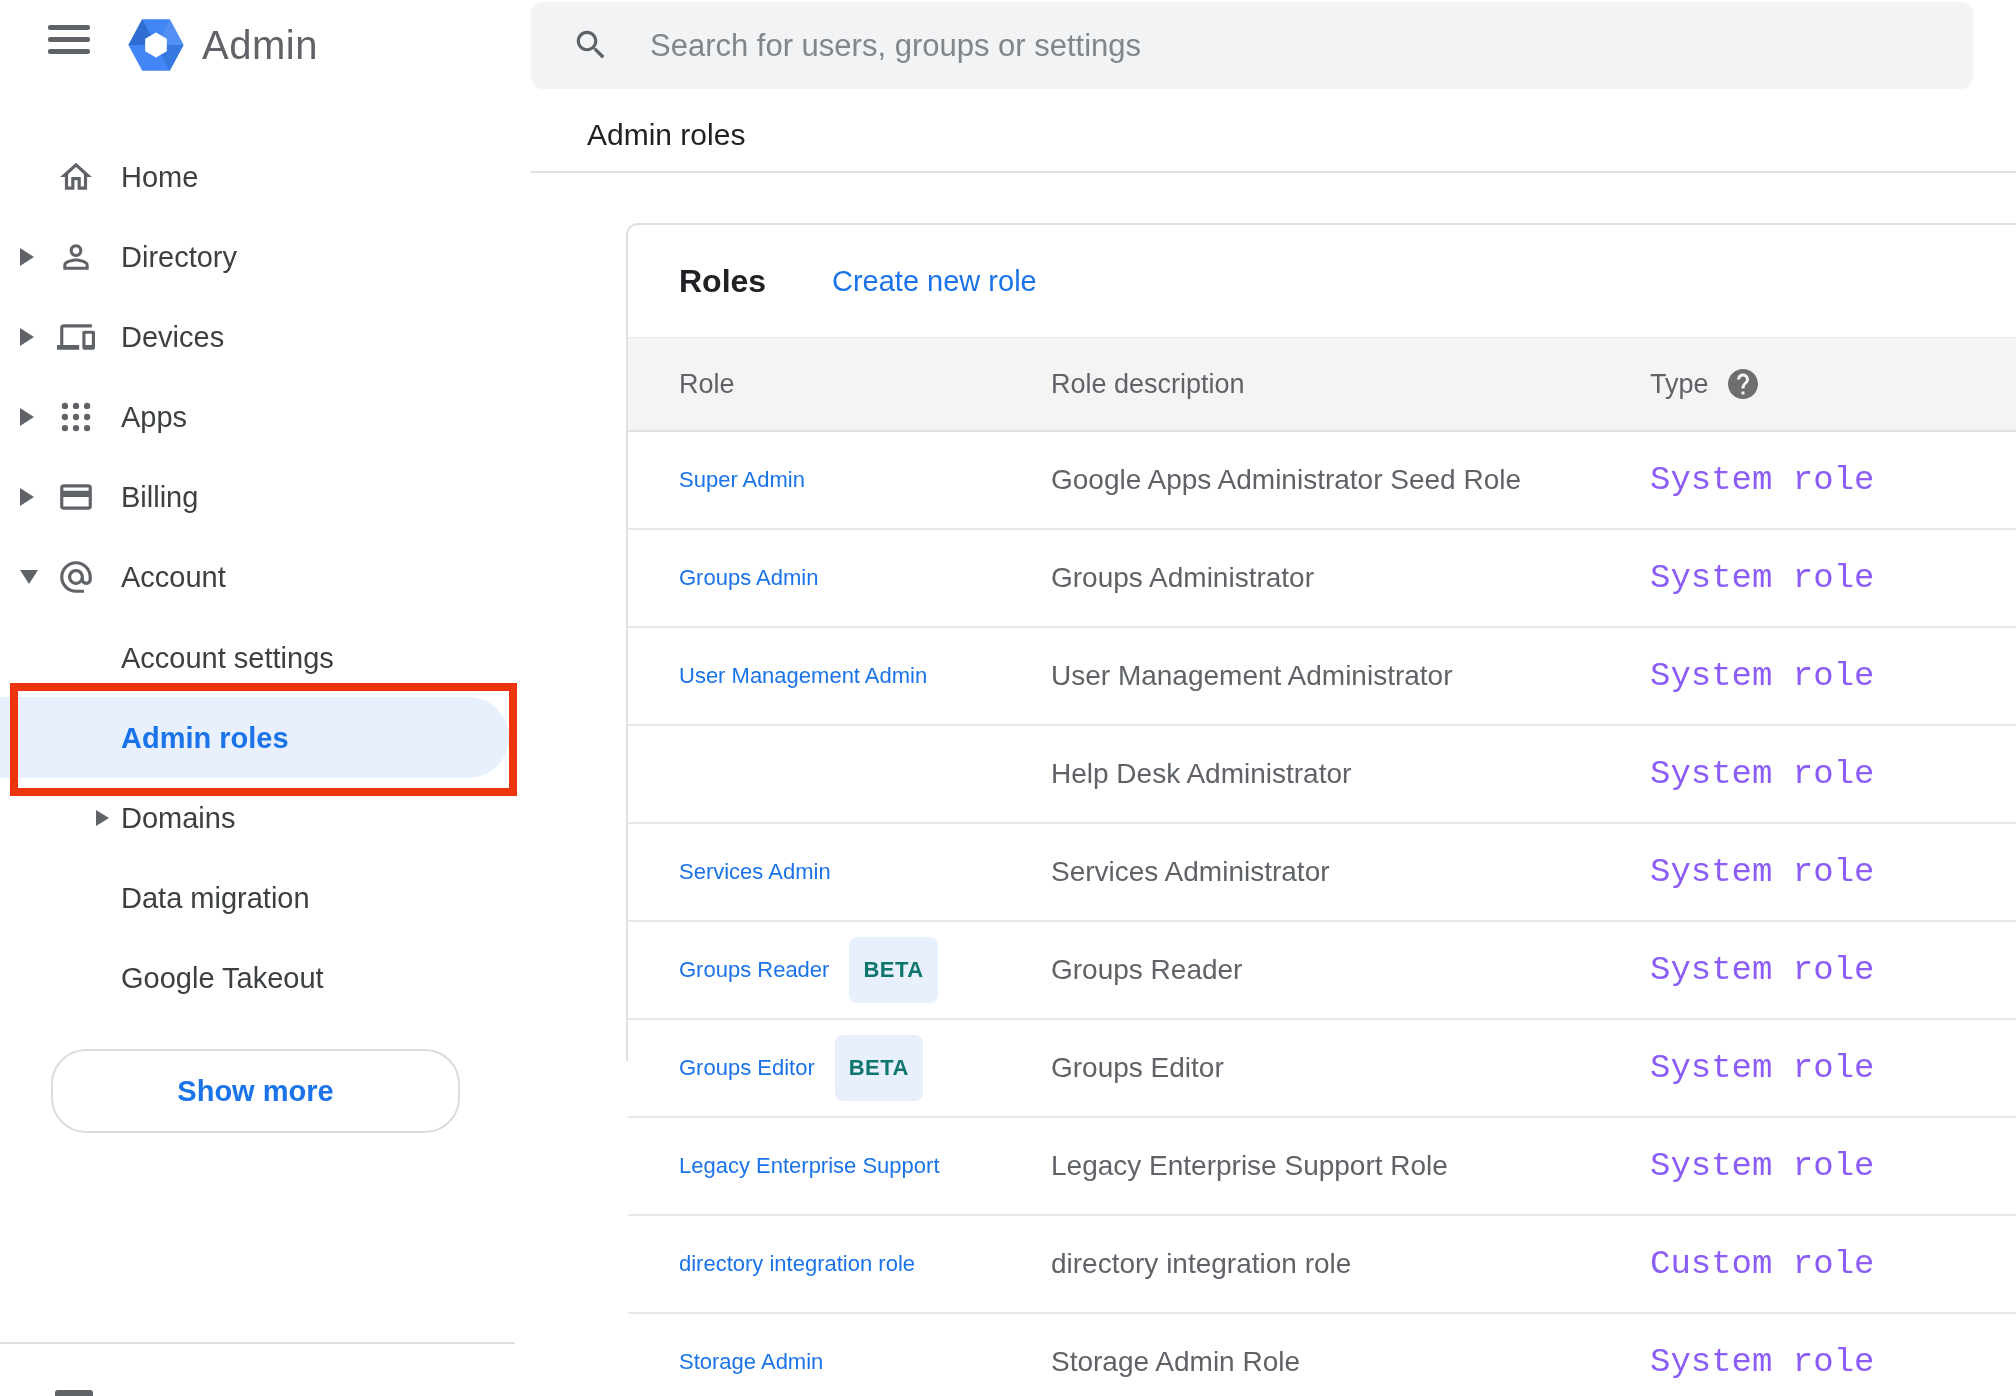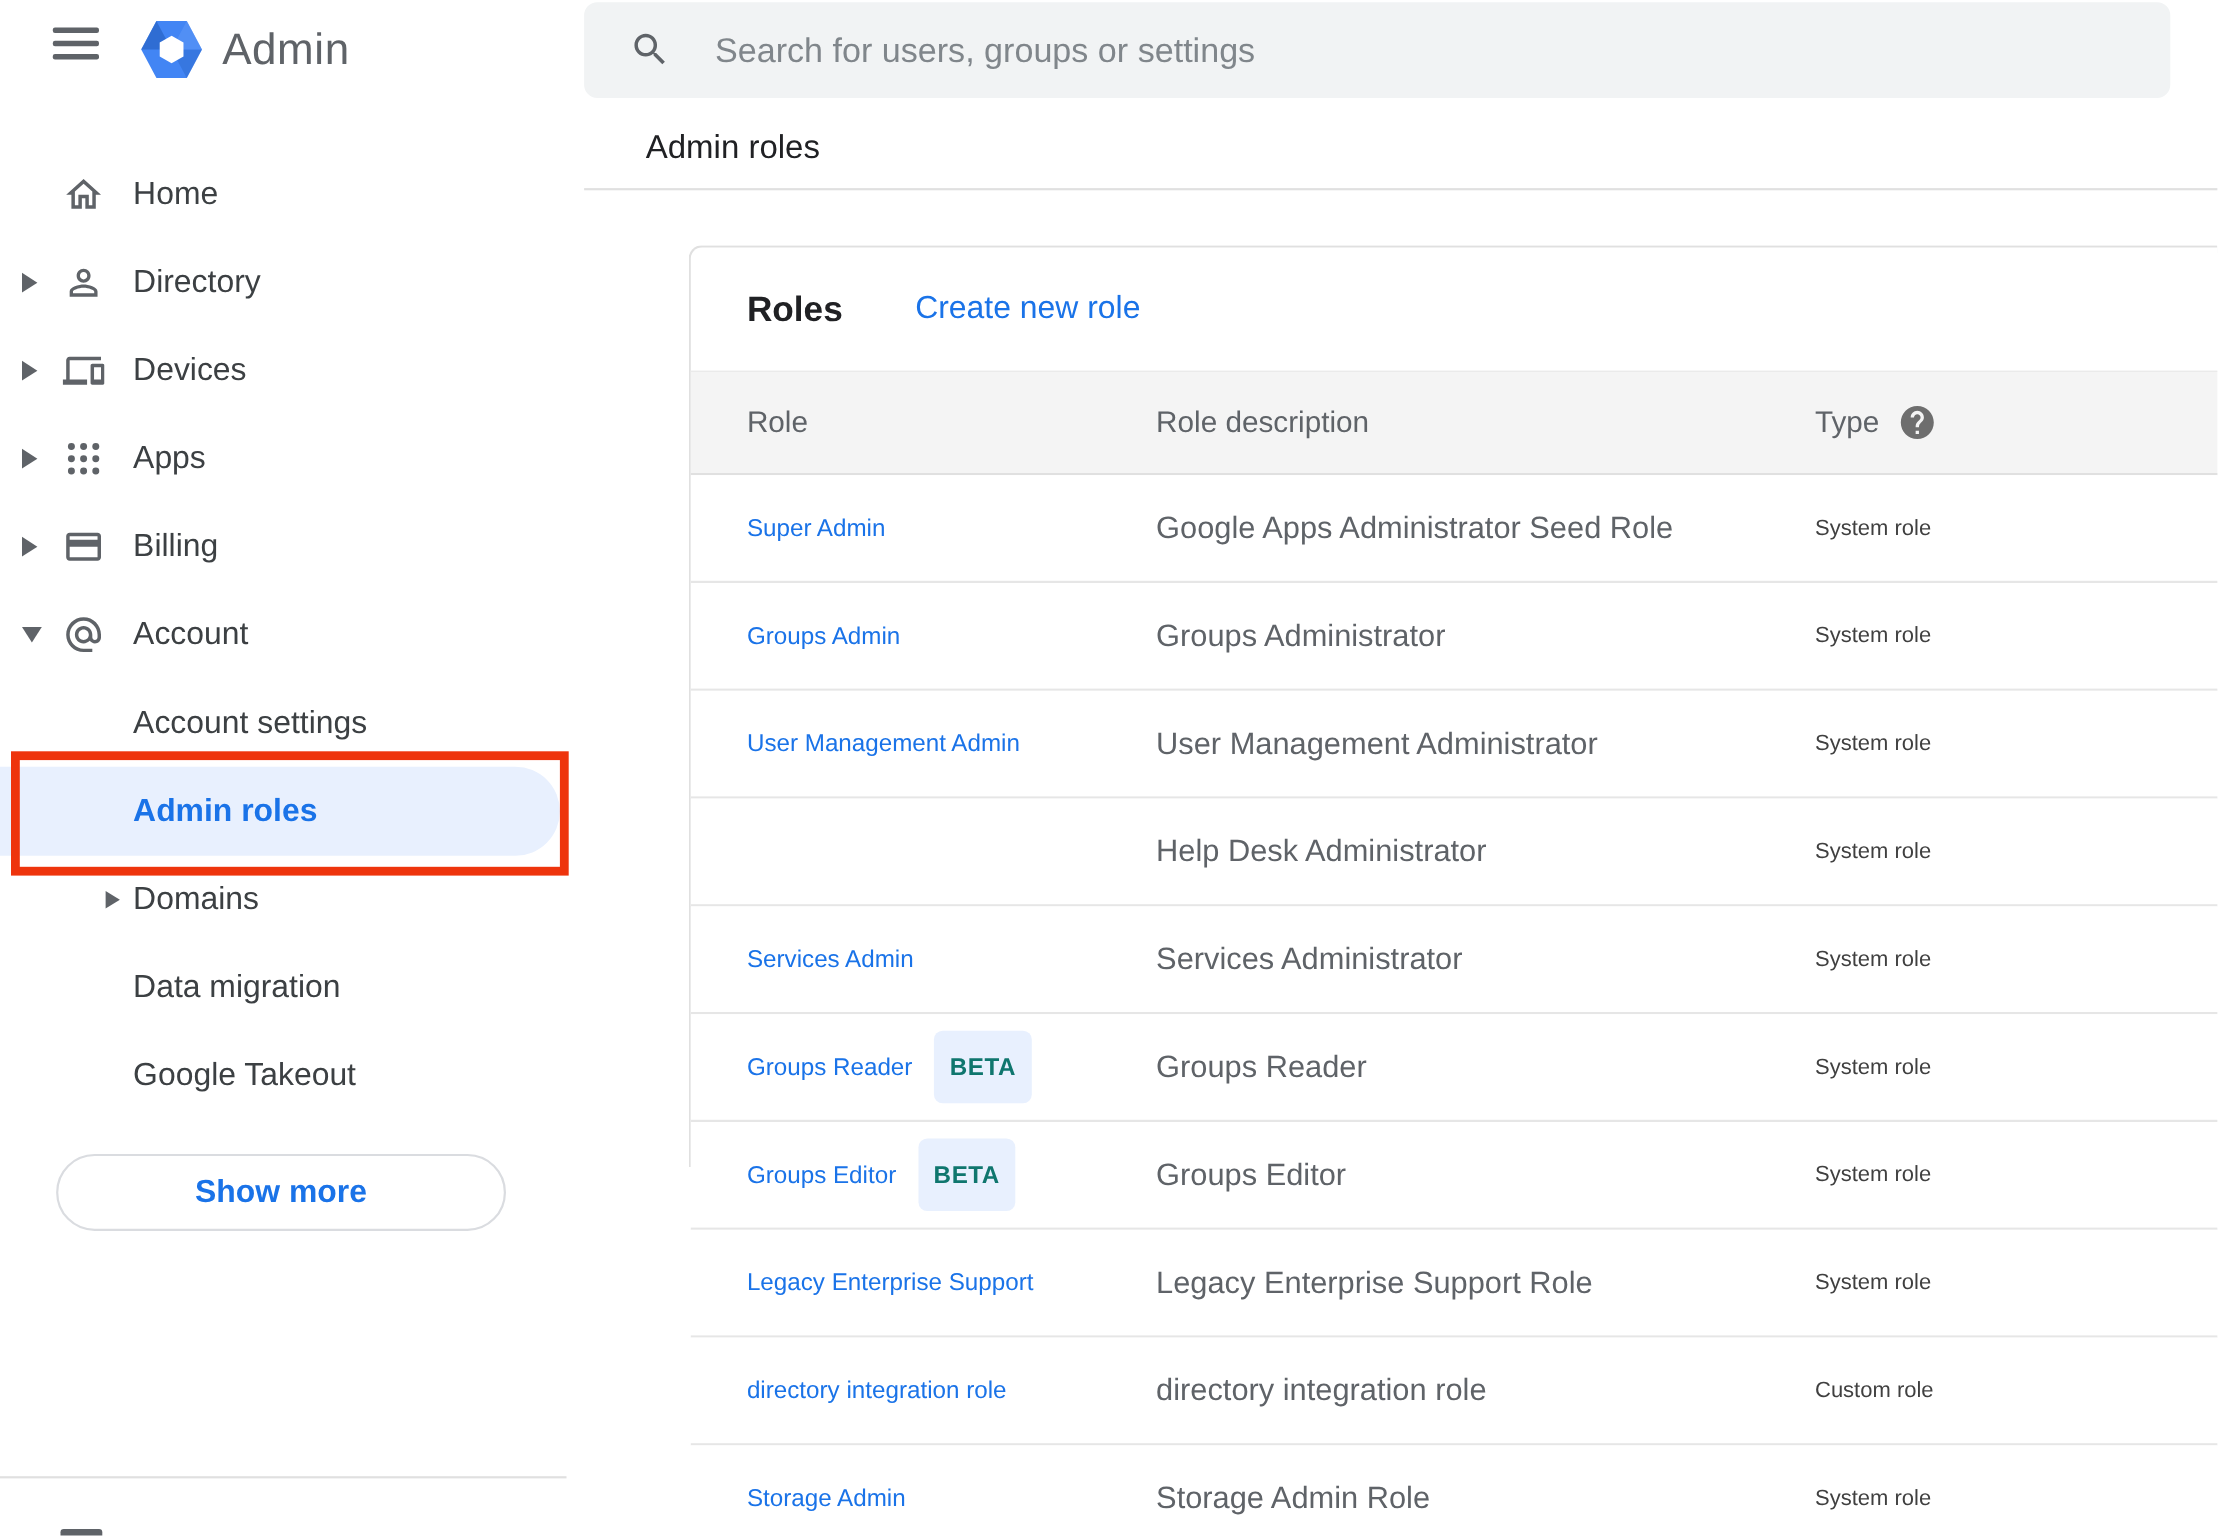--- a/index.html
+++ b/index.html
@@ -26,21 +26,21 @@
   .nav-item .arrow.down  { border-top:14px solid #5f6368; border-left:9px solid transparent; border-right:9px solid transparent; }
   .nav-item .arrow.sub-right { left:96px; border-left:13px solid #5f6368; border-top:8px solid transparent; border-bottom:8px solid transparent; }
   .nav-item .nav-icon { position:absolute; left:57px; top:50%; transform:translateY(-50%); width:38px; height:38px; }
   .nav-item .nav-icon svg { width:38px; height:38px; fill:#5f6368; }
   .nav-item .nav-label { position:absolute; left:121px; top:50%; transform:translateY(-50%); font-size:29px; color:#3c4043; white-space:nowrap; }
   .nav-item.selected { width:509px; height:81px; background:#e8f0fe; border-radius:0 41px 41px 0; }
   .nav-item.selected .nav-label { color:#1a73e8; font-weight:bold; }
 
   .annotation-box { position:absolute; left:10px; top:683px; width:507px; height:113px; border:8px solid #ee340d; pointer-events:none; z-index:5; }
 
-  .show-more { position:absolute; left:51px; top:1049px; width:409px; height:70px; background:#fff; border:2px solid #dadce0; border-radius:35px; color:#1a73e8; font-size:29px; font-weight:bold; font-family:"Liberation Sans", sans-serif; cursor:pointer; }
+  .show-more { position:absolute; left:51px; top:1049px; width:409px; height:84px; background:#fff; border:2px solid #dadce0; border-radius:35px; color:#1a73e8; font-size:29px; font-weight:bold; font-family:"Liberation Sans", sans-serif; cursor:pointer; }
 
   .sidebar-bottom-divider { position:absolute; left:0; top:1342px; width:515px; height:2px; background:#e0e0e0; }
   .partial-bottom-icon { position:absolute; left:55px; top:1390px; width:38px; height:8px; background:#5f6368; border-radius:3px 3px 0 0; }
 
   
   .search-bar { position:absolute; left:531px; top:2px; width:1442px; height:87px; background:#f1f3f4; border-radius:12px; }
   .search-icon { position:absolute; left:41px; top:24px; width:38px; height:38px; fill:#5f6368; }
   .search-input { position:absolute; left:119px; top:0; width:1280px; height:87px; border:none; outline:none; background:transparent; font-size:31px; font-family:"Liberation Sans", sans-serif; color:#202124; }
   .search-input::placeholder { color:#80868b; opacity:1; }
 
@@ -54,21 +54,21 @@
   .card-title { position:absolute; left:51px; top:50%; transform:translateY(-50%); font-size:32px; font-weight:bold; color:#202124; }
   .create-link { position:absolute; left:204px; top:50%; transform:translateY(-50%); font-size:29px; color:#1a73e8; text-decoration:none; cursor:pointer; }
 
   .table-header { position:relative; height:95px; background:#f4f4f4; border-top:1px solid #e8e8e8; border-bottom:2px solid #e0e0e0; }
   .th { position:absolute; top:0; height:100%; display:flex; align-items:center; font-size:27px; color:#5f6368; }
   .th-role { left:51px; } .th-desc { left:423px; } .th-type { left:1022px; gap:16px; }
   .help-icon { width:36px; height:36px; fill:#6e6e6e; cursor:pointer; }
 
   .t-row { position:relative; height:98px; border-bottom:2px solid #e6e6e6; background:#fff; }
   .t-cell { position:absolute; top:0; height:100%; display:flex; align-items:center; }
-  .c-role { left:51px; } .c-desc { left:423px; font-size:28px; color:#5f6368; } .c-type { left:1022px; font-size:20px; color:#404040; }
+  .c-role { left:51px; } .c-desc { left:423px; font-size:28px; color:#5f6368; } .c-type { left:1022px; font-size:34px; color:#8b5cf6;font-family:Liberation Mono, monospace; }
   .role-link { font-size:22px; color:#1a73e8; text-decoration:none; cursor:pointer; white-space:nowrap;text-align:center; }
   .beta-badge { margin-left:20px; padding:20px 14px; background:#e8f0fe; color:#0f766e; font-size:22px; font-weight:bold; border-radius:8px; letter-spacing:0.5px; }
 </style>
 </head>
 <body>
 
 <aside class="sidebar">
   <div class="hamburger">
     <div class="bar"></div>
       <div class="bar"></div>

